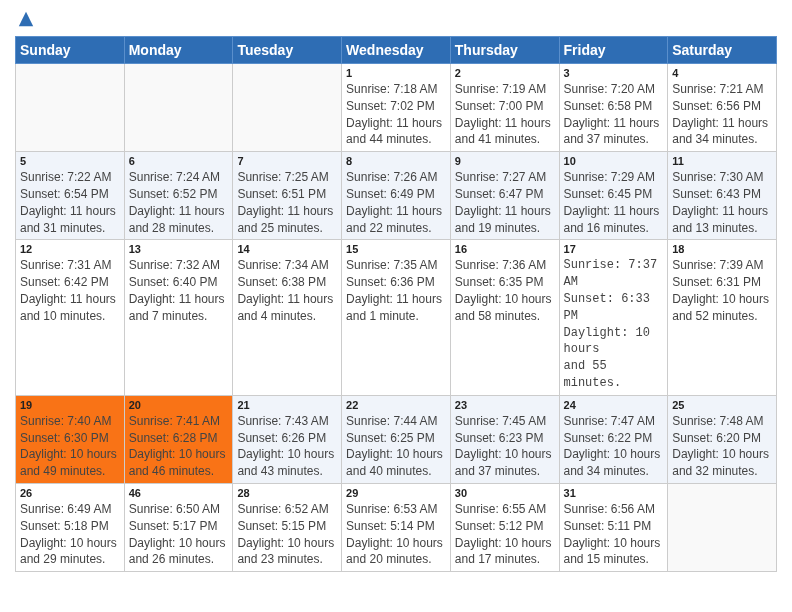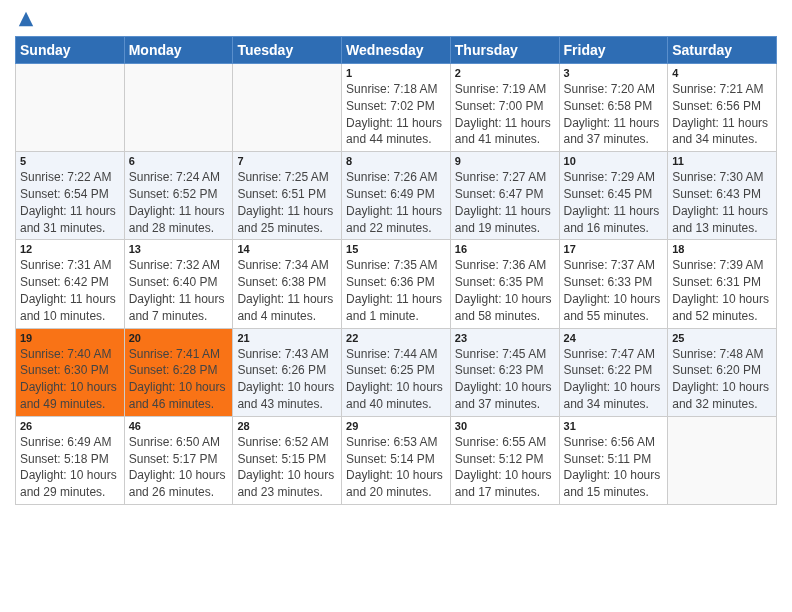--- a/index.html
+++ b/index.html
@@ -252,21 +252,21 @@
           </td>
           <td>
             <span class="day-number">16</span>
             <div class="day-info" style="white-space: pre-line;">Sunrise: 7:36 AM
 Sunset: 6:35 PM
 Daylight: 10 hours
 and 58 minutes.</div>
           </td>
           <td>
             <span class="day-number">17</span>
-            <div class="day-info" style="white-space: pre-line;">Sunrise: 7:37 AM
+            <div class="day-info" style="white-space: pre-line; font-family: Liberation Mono, monospace;">Sunrise: 7:37 AM
 Sunset: 6:33 PM
 Daylight: 10 hours
 and 55 minutes.</div>
           </td>
           <td>
             <span class="day-number">18</span>
             <div class="day-info" style="white-space: pre-line;">Sunrise: 7:39 AM
 Sunset: 6:31 PM
 Daylight: 10 hours
 and 52 minutes.</div>

